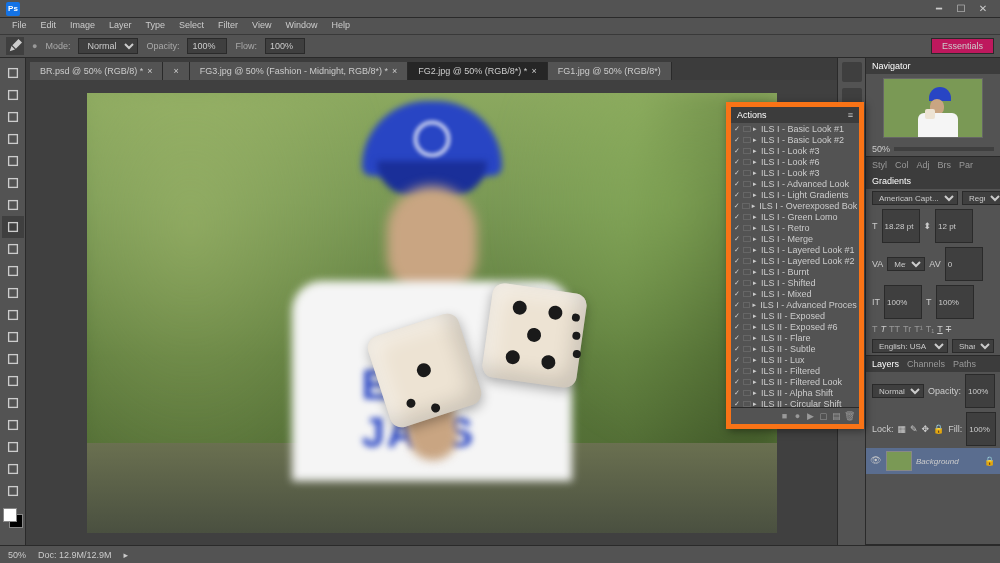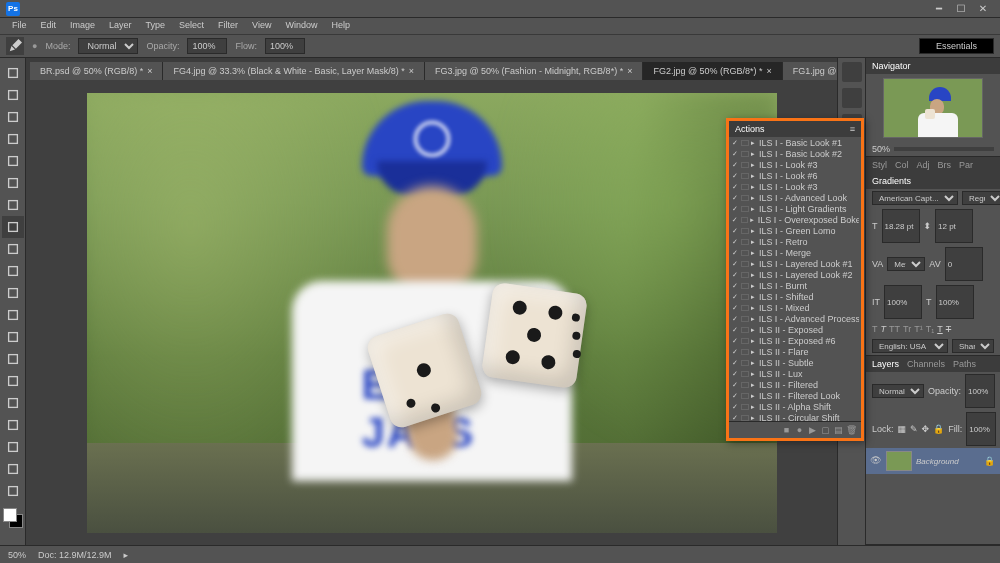--- a/index.html
+++ b/index.html
@@ -7,21 +7,21 @@
 .titlebar{height:18px;background:#535353;display:flex;align-items:center;padding:0 6px;border-bottom:1px solid #2a2a2a}
 .ps-logo{width:14px;height:14px;background:#1473e6;border-radius:2px;margin-right:8px;display:flex;align-items:center;justify-content:center;color:#fff;font-weight:bold;font-size:8px}
 .titlebar-spacer{flex:1}
 .win-btn{width:22px;height:14px;display:flex;align-items:center;justify-content:center;font-size:10px;cursor:pointer}
 .menubar{height:16px;background:#535353;display:flex;align-items:flex-start;padding:0 6px;gap:2px}
 .menu-item{padding:2px 6px;cursor:pointer;font-size:9px}
 .optionsbar{height:24px;background:#535353;display:flex;align-items:center;padding:0 6px;gap:8px;border-top:1px solid #393939;border-bottom:1px solid #2a2a2a}
 .opt-label{font-size:9px;color:#aaa}
 .opt-select{background:#3f3f3f;border:1px solid #2a2a2a;padding:1px 4px;height:16px;font-size:9px;color:#ccc;min-width:50px}
 .opt-input{background:#3f3f3f;border:1px solid #2a2a2a;padding:1px 4px;height:16px;font-size:9px;color:#ccc;width:40px}
-.workspace-btn{padding:2px 16px;background:#000000;border:1px solid #2a2a2a;cursor:pointer;font-size:9px}
+.workspace-btn{padding:2px 10px;background:#be185d;border:1px solid #2a2a2a;cursor:pointer;font-size:9px}
 .main-row{display:flex;height:calc(563px - 18px - 16px - 24px - 18px)}
 .toolbar{width:26px;background:#535353;display:flex;flex-direction:column;align-items:center;padding:4px 0;border-right:1px solid #2a2a2a}
 .tool{width:22px;height:22px;display:flex;align-items:center;justify-content:center;cursor:pointer;position:relative}
 .tool.active{background:#3f3f3f}
 .tool svg{width:14px;height:14px;fill:#ccc}
 .swatches{margin-top:6px}
 .swatch{width:14px;height:14px;border:1px solid #888}
 .swatch.fg{background:#fff;position:relative;z-index:2}
 .swatch.bg{background:#000;margin-top:-8px;margin-left:6px}
 .canvas-area{flex:1;background:#404040;display:flex;flex-direction:column;position:relative;overflow:hidden}
@@ -59,21 +59,21 @@
 .panel-row{display:flex;align-items:center;gap:4px;padding:2px 6px}
 .mini-input{background:#3f3f3f;border:1px solid #2a2a2a;width:38px;height:14px;font-size:8px;padding:16px 2px;color:#ccc}
 .mini-select{background:#3f3f3f;border:1px solid #2a2a2a;height:14px;font-size:8px;padding:0 2px;color:#ccc}
 .char-icons{display:flex;gap:3px;padding:3px 6px;font-size:9px}
 .char-icons span{cursor:pointer;color:#999}
 .layer-row{display:flex;align-items:center;gap:4px;padding:3px 4px;background:#5a6d8f}
 .eye{width:12px;height:12px;font-size:9px}
 .layer-thumb{width:26px;height:20px;background:#7a9955;border:1px solid #888}
 .layer-name{font-size:8px;font-style:italic}
 .lock{margin-left:auto;font-size:9px}
-.actions-panel{position:absolute;top:118px;left:726px;width:138px;background:#535353;border:3px solid #f97316;box-shadow:2px 2px 8px rgba(0,0,0,.4);z-index:100}
+.actions-panel{position:absolute;top:102px;left:726px;width:138px;background:#535353;border:5px solid #f97316;box-shadow:2px 2px 8px rgba(0,0,0,.4);z-index:100}
 .actions-header{background:#3c3c3c;padding:3px 6px;font-size:8px;display:flex;align-items:center}
 .actions-list{max-height:284px;overflow-y:auto}
 .action-item{display:flex;align-items:center;padding:1px 2px;gap:2px;cursor:pointer;font-size:7px;height:11px}
 .action-check{width:8px;font-size:7px;text-align:center}
 .action-sq{width:8px;height:6px;border:1px solid #666}
 .action-arrow{font-size:7px;width:6px}
 .action-name{white-space:nowrap;overflow:hidden}
 .actions-footer{display:flex;gap:2px;padding:3px 4px;border-top:1px solid #2a2a2a;justify-content:flex-end}
 .actions-footer span{font-size:9px;cursor:pointer;color:#999;width:11px;text-align:center}
 .actions-list::-webkit-scrollbar{width:10px}
@@ -232,21 +232,20 @@
       </div>
     </div>
 
   <div class="canvas-area">
     <div class="tabs-row" id="tabsrow">
         <div class="doc-tab">
           <span>BR.psd @ 50% (RGB/8) *</span>
           <span class="tab-close">×</span>
         </div>
         <div class="doc-tab">
-          <span>FG4.jpg @ 33.3% (Black &amp; White - Basic, Layer Mask/8) *</span>
           <span class="tab-close">×</span>
         </div>
         <div class="doc-tab">
           <span>FG3.jpg @ 50% (Fashion - Midnight, RGB/8*) *</span>
           <span class="tab-close">×</span>
         </div>
         <div class="doc-tab active">
           <span>FG2.jpg @ 50% (RGB/8*) *</span>
           <span class="tab-close">×</span>
         </div>

